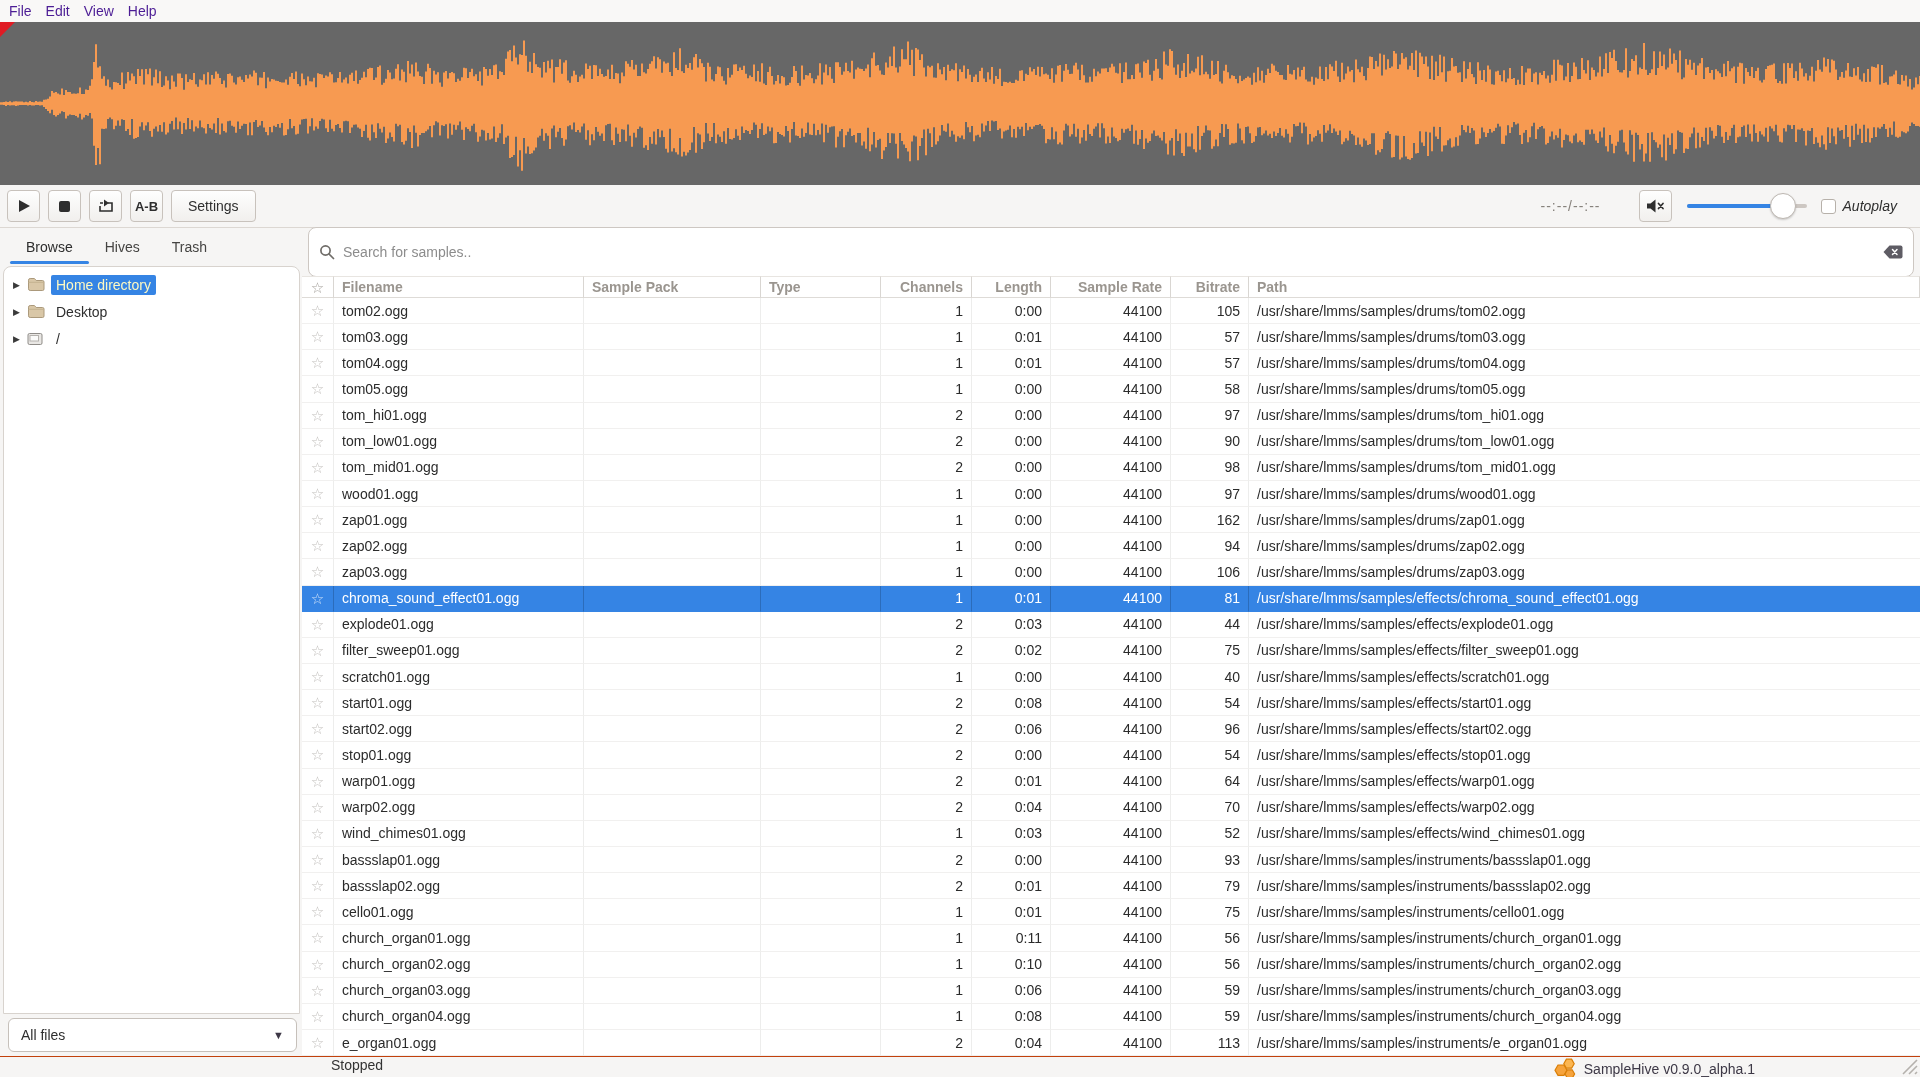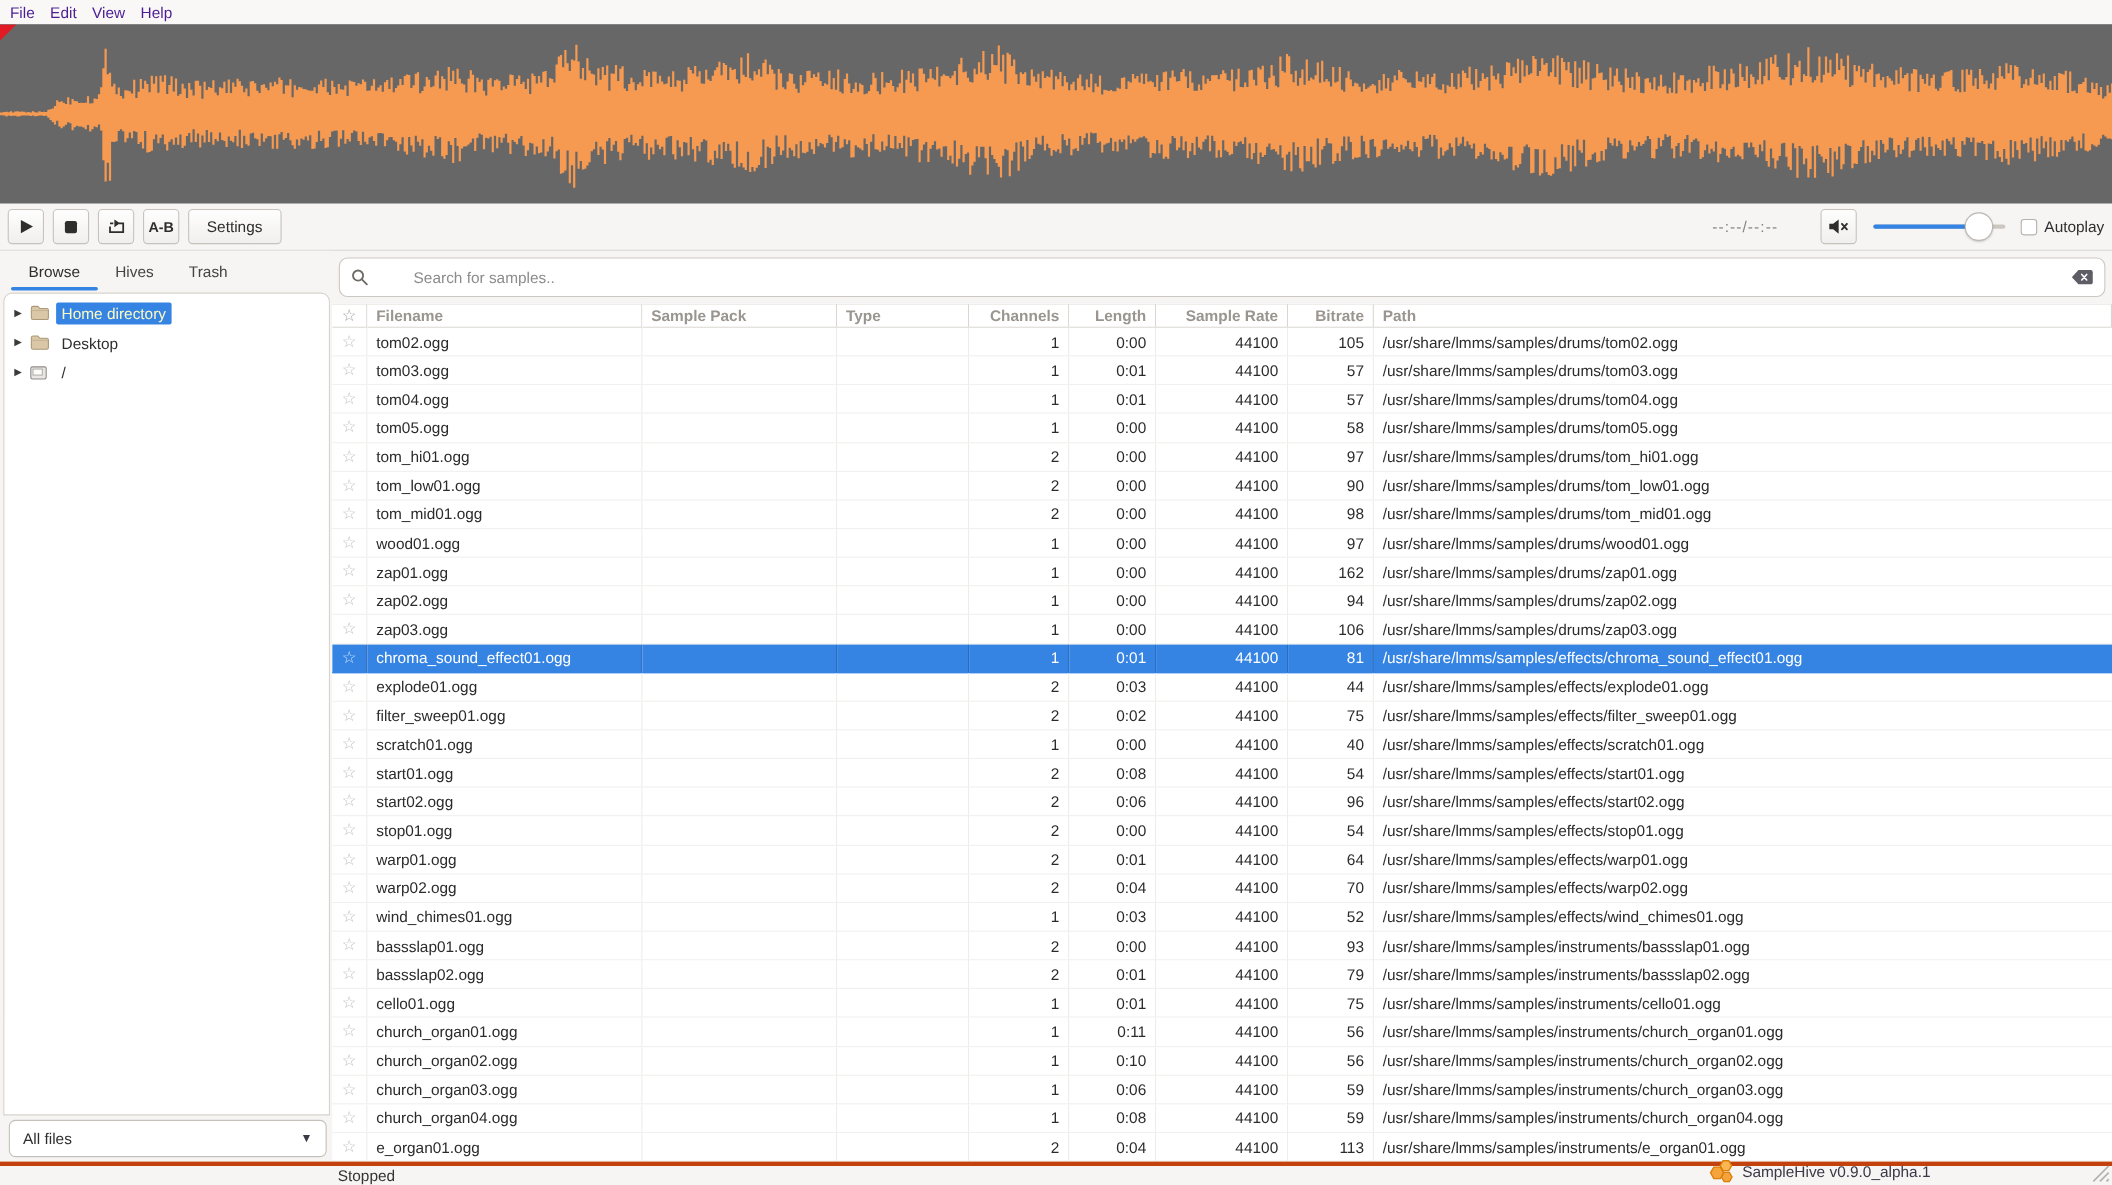--- a/index.html
+++ b/index.html
@@ -25,21 +25,21 @@
   .btn.wide { padding:0 16px; }
   .ab-glyph { font-weight:bold; font-size:13px; letter-spacing:0; }
   .tb-spacer { flex:1; }
   .time-display { font-size:14px; color:#87827c; margin-right:38px; letter-spacing:1px; }
   .slider { position:relative; width:120px; height:26px; margin:0 7px 0 15px; }
   .slider .track { position:absolute; top:11px; left:0; width:100%; height:4px; border-radius:2px; background:#cdc7c2; }
   .slider .fill { position:absolute; top:11px; left:0; height:4px; border-radius:2px; width:80%; }
   .slider .knob { position:absolute; top:0; left:calc(80% - 13px); width:26px; height:26px; border-radius:50%;
     background:#fff; border:1px solid #bdb7b1; box-shadow:0 1px 2px rgba(0,0,0,.18); }
   .checkbox { width:15px; height:15px; border:1px solid #b7b1aa; border-radius:3px; background:#fff; margin:0 7px 0 7px; }
-  .autoplay-label { font-size:14px; margin-right:0; }
+  .autoplay-label { font-size:14px; margin-right:16px;font-style:italic; }
 
   
   .content { display:flex; height:828px; }
 
   
   .sidebar { width:302px; display:flex; flex-direction:column; background:#f6f5f4; }
   .tabs { height:38px; display:flex; align-items:stretch; padding-left:10px; }
   .tab { padding:0 16px; font-size:14px; color:#454442; display:flex; align-items:center;
     position:relative; cursor:pointer; }
   .tab.active { color:#2e2e2e;text-align:center; }
@@ -51,22 +51,22 @@
   .tree-icon { width:20px; height:16px; margin-right:4px; display:flex; align-items:center; }
   .tree-label { padding:2px 5px; border-radius:2px; }
   .tree-item.selected .tree-label { background:var(--accent); color:#fef9c3; }
   .filter-combo { height:34px; margin:4px 5px 4px 8px; border:1px solid #c6c0ba; border-radius:6px;
     background:#fff; display:flex; align-items:center; font-size:14px; padding:0 12px; cursor:pointer; }
   .filter-combo .arrow { margin-left:auto; font-size:11px; color:#3d3846; }
 
   
   .main { flex:1; display:flex; flex-direction:column; min-width:0; }
   .search-strip { height:48px; display:flex; align-items:center; padding:0 6px; }
-  .searchbar { flex:1; height:36px; background:#fff; border:1px solid #cdc7c2; border-radius:8px;
-    display:flex; align-items:center; padding:0 10px;gap:33px; }
+  .searchbar { flex:1; height:50px; background:#fff; border:1px solid #cdc7c2; border-radius:8px;
+    display:flex; align-items:center; padding:0 10px; }
   .searchbar input { flex:1; border:none; outline:none; font-size:14px; color:#2e2e2e;
     font-family:inherit; background:transparent; }
   .searchbar input::placeholder { color:#8c8c8c; opacity:1; }
 
   
   .table { flex:1; background:#fff; display:flex; flex-direction:column; overflow:hidden; }
   .trow { display:grid; grid-template-columns:32px 250px 177px 120px 91px 79px 120px 78px 1fr;
     height:26.15px; align-items:stretch; }
   .cell { display:flex; align-items:center; padding:0 8px; font-size:14px; color:#2b2b2b;
     border-right:1px solid #ededec; border-bottom:1px solid #f1f0ef; overflow:hidden; white-space:nowrap; }
@@ -75,22 +75,22 @@
   .c-star { justify-content:center; padding:0; }
   .star { font-size:15px; color:#c2bfbc; line-height:1; cursor:pointer; }
   .thead .trow { height:22px; }
   .thead .cell { color:#9a958f; font-weight:bold; border-top:1px solid #e8e5e1;
     border-bottom:1px solid #dedbd7; border-right:1px solid #d9d6d2; background:#fff; }
   .thead .star { color:#a5a19c; cursor:default; }
   .trow.selected .cell { background:var(--accent); color:#fff; border-right-color:rgba(0,0,0,.18); border-bottom-color:var(--accent); }
   .trow.selected .star { color:rgba(255,255,255,.75); }
 
   
-  .statusbar { height:21px; background:#f6f5f4; border-top:4px solid #c2410c;
-    display:flex; align-items:flex-end; font-size:14px; position:relative; }
+  .statusbar { height:21px; background:#f6f5f4; border-top:1px solid #c2410c;
+    display:flex; align-items:flex-start; font-size:14px; position:relative;padding-left:24px; }
   .status-text { margin-left:307px; color:#333; }
   .version { margin-left:auto; display:flex; align-items:center; margin-right:165px; color:#3d3846; }
   .version svg { margin-right:6px; }
   .grip { position:absolute; right:2px; bottom:2px; }
 </style>
 </head>
 <body>
 
 <div class="menubar">
     <span>File</span>

